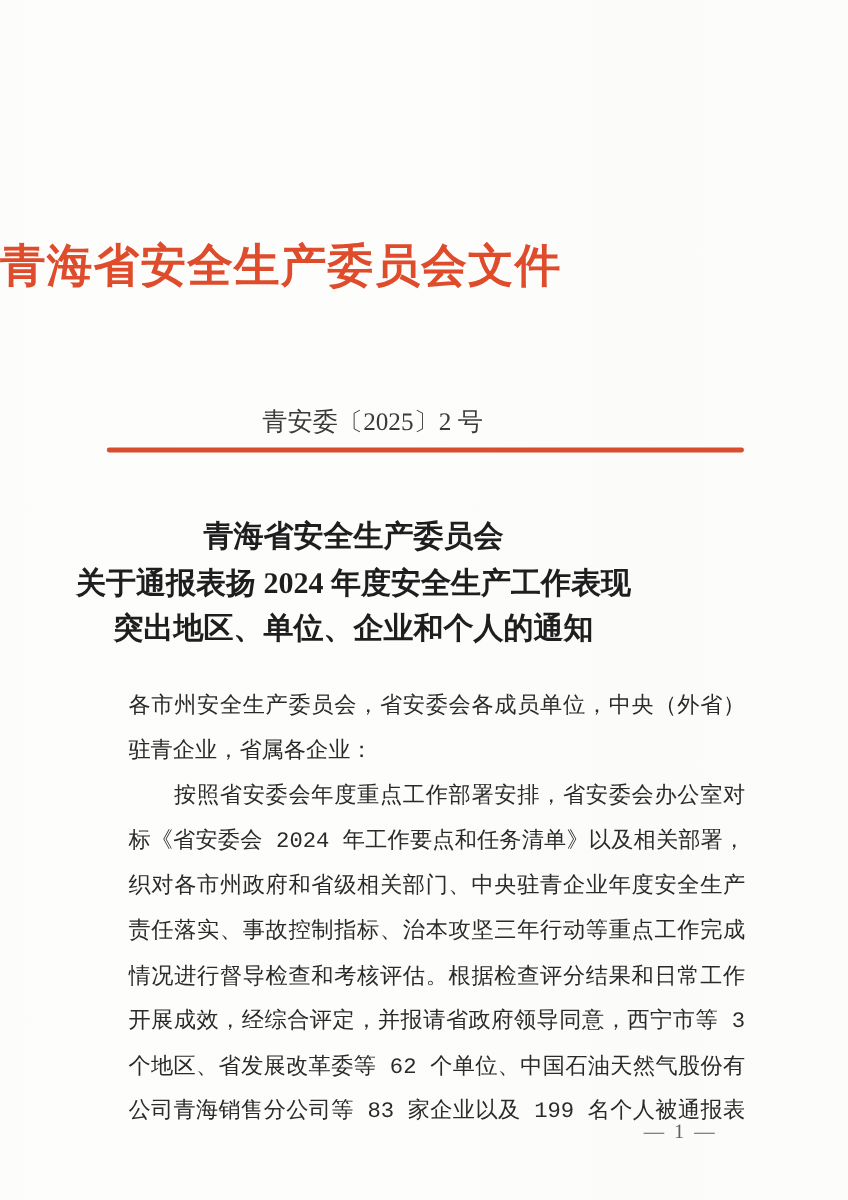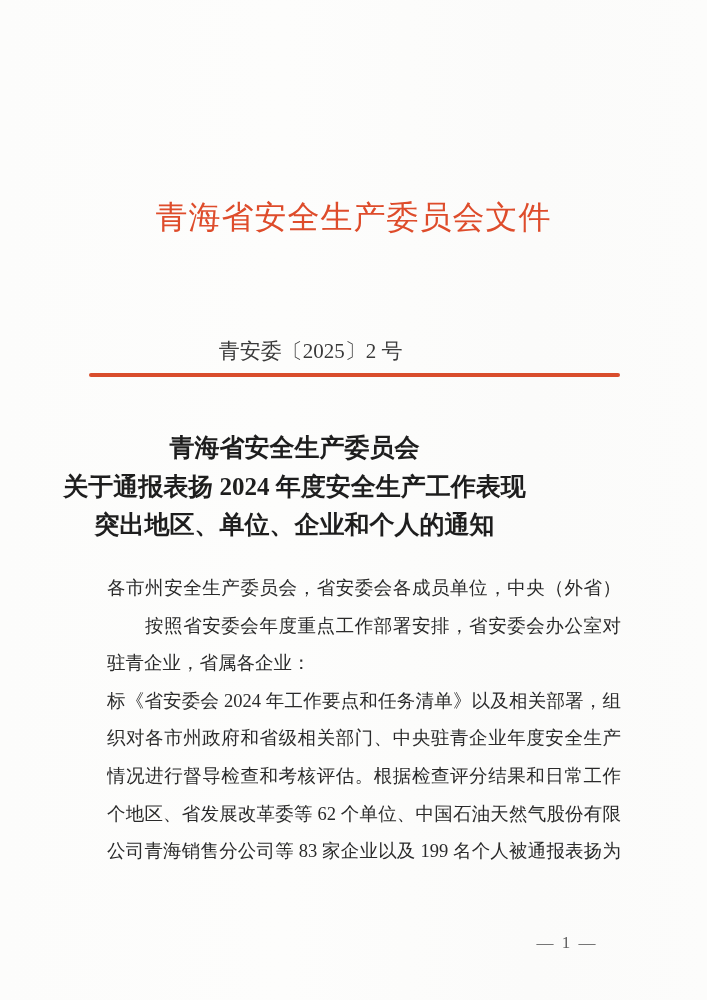--- a/index.html
+++ b/index.html
@@ -17,23 +17,22 @@
   .page {
     position: absolute;
     inset: 0;
     background: linear-gradient(90deg, #fcfcfb 0%, #fdfdfc 40%, #fbfbfa 75%, #fcfcfb 100%);
   }
   .letterhead {
     position: absolute;
     top: 196px;
     left: 0;
     width: 707px;
-    text-align: center;
-    font-size: 32px;
-    font-weight: normal;
+    font-size: 38px;
+    font-weight: bold;
     color: #de4c2b;
     letter-spacing: 1px;
     white-space: nowrap;
   }
   .doc-number {
     position: absolute;
     top: 337px;
     left: 0;
     width: 621px;
     text-align: center;
@@ -74,20 +73,21 @@
     font-size: 18.5px;
     color: #2a2a2a;
   }
   .body-line {
     height: 37.6px;
     line-height: 37.6px;
     text-align: justify;
     text-align-last: justify;
     overflow: hidden;
     white-space: normal;
+    font-family: Liberation Mono, monospace;
   }
   .body-line.no-fill {
     text-align-last: left;
   }
   .body-line.indent {
     text-indent: 38px;
   }
   .page-footer {
     position: absolute;
     top: 933px;
@@ -112,24 +112,26 @@
   <hr class="red-rule">
 
   <div class="doc-title">
     <div class="title-line">青海省安全生产委员会</div>
     <div class="title-line">关于通报表扬 2024 年度安全生产工作表现</div>
     <div class="title-line">突出地区、单位、企业和个人的通知</div>
   </div>
 
   <div class="body-block">
     <div class="body-line">各市州安全生产委员会，省安委会各成员单位，中央（外省）</div>
+    <div class="body-line no-fill">驻青企业，省属各企业：</div>
     <div class="body-line indent">按照省安委会年度重点工作部署安排，省安委会办公室对</div>
-    <div class="body-line no-fill">驻青企业，省属各企业：</div>
     <div class="body-line">标《省安委会 2024 年工作要点和任务清单》以及相关部署，组</div>
     <div class="body-line">织对各市州政府和省级相关部门、中央驻青企业年度安全生产</div>
+    <div class="body-line">责任落实、事故控制指标、治本攻坚三年行动等重点工作完成</div>
     <div class="body-line">情况进行督导检查和考核评估。根据检查评分结果和日常工作</div>
+    <div class="body-line">开展成效，经综合评定，并报请省政府领导同意，西宁市等 3</div>
     <div class="body-line">个地区、省发展改革委等 62 个单位、中国石油天然气股份有限</div>
     <div class="body-line">公司青海销售分公司等 83 家企业以及 199 名个人被通报表扬为</div>
   </div>
 
   <div class="page-footer">— 1 —</div>
 
 </div>
 
 </body></html>

